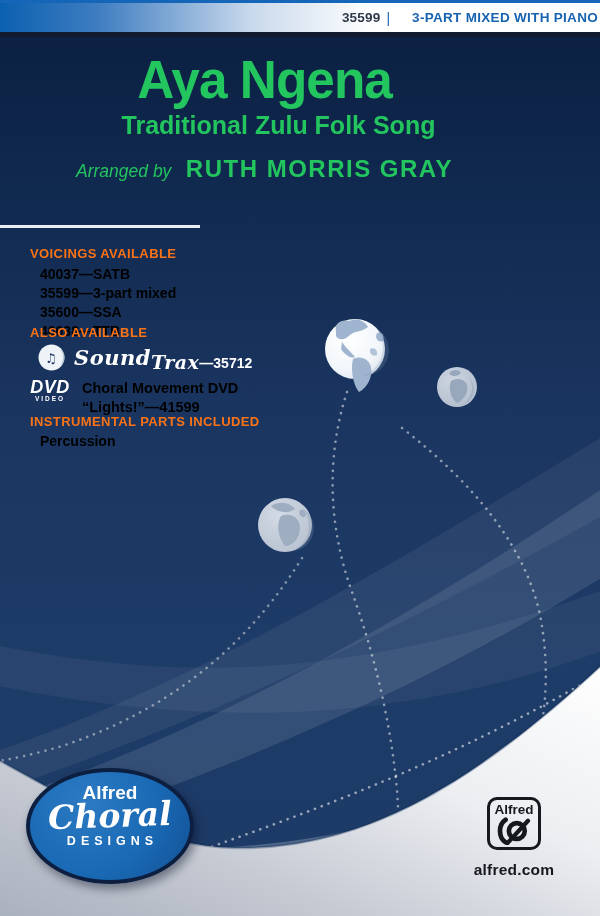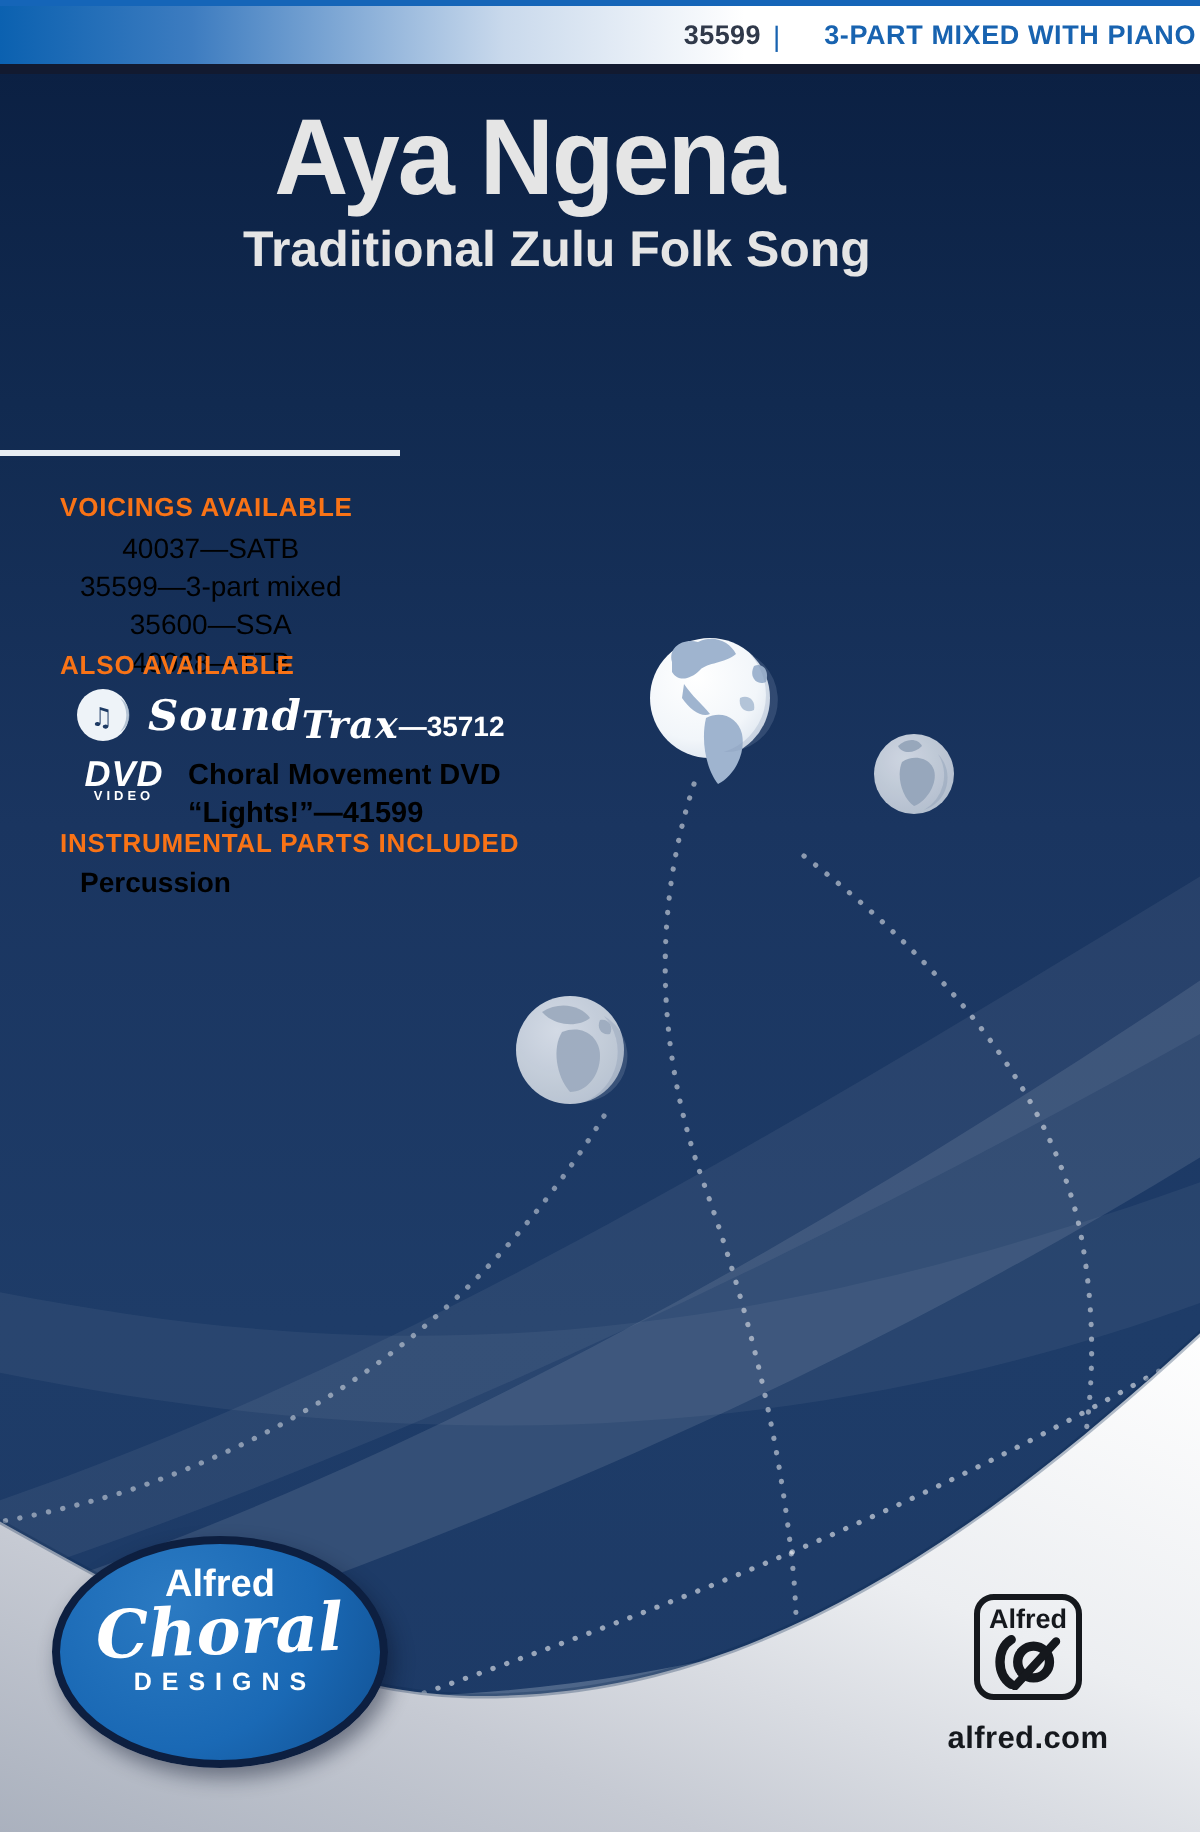--- a/index.html
+++ b/index.html
@@ -11,42 +11,42 @@
   .topline{position:absolute;left:0;top:0;width:600px;height:3px;background:#1565b8;z-index:3;}
   .topbar{position:absolute;left:0;top:3px;width:600px;height:29px;z-index:3;
           background:linear-gradient(90deg,#0b61b0 0%,#3d7cc0 16%,#c9d9ec 42%,#ffffff 62%);
           display:flex;align-items:center;justify-content:flex-end;padding-right:2px;box-sizing:border-box;}
   .topbar .cat{font-size:13.5px;font-weight:700;color:#30394a;letter-spacing:.2px;}
   .topbar .sep{color:#1863b0;font-weight:400;font-size:14px;margin:0 6px;}
   .topbar .edition{font-size:13.5px;font-weight:800;color:#1863b0;letter-spacing:.3px;margin-left:16px;}
   .divider{position:absolute;left:0;top:32px;width:600px;height:5px;background:#121a30;z-index:3;}
 
   
-  .title-block{position:absolute;left:0;top:37px;width:529px;text-align:center;z-index:2;color:#e5e5e5;}
+  .title-block{position:absolute;left:0;top:37px;width:529px;text-align:center;z-index:2;color:#22c55e;}
   .title{font-size:54px;line-height:1.05;font-weight:800;letter-spacing:-1px;
          transform:scaleX(.95);transform-origin:center;margin-top:14px;}
   .subtitle{font-size:25px;font-weight:700;margin-top:3px;letter-spacing:0;margin-left:28px;}
   .arranger-line{margin-top:15px;}
   .arranged-by{font-style:italic;font-size:17.5px;font-weight:400;margin-right:10px;}
   .arranger{font-size:24px;font-weight:800;letter-spacing:1.5px;}
 
   
   .rule{position:absolute;left:0;top:225px;width:200px;height:3px;background:#e7edf2;z-index:2;}
   .sec-heading{font-size:13px;font-weight:800;color:#f97316;letter-spacing:.4px;}
   .h-voicings{position:absolute;left:30px;top:246px;}
   .voicing-list{position:absolute;left:40px;top:265px;}
-  .voicing-list div{font-size:14px;font-weight:400;line-height:19px;text-align:center;}
+  .voicing-list div{font-size:14px;font-weight:700;line-height:19px;}
   .h-also{position:absolute;left:30px;top:325px;}
   .strx-row{position:absolute;left:38px;top:344px;display:flex;align-items:center;}
   .cd-icon{width:27px;height:27px;margin-right:9px;}
   .strx-script{font-family:"DejaVu Serif",serif;font-style:italic;font-weight:700;
                color:#fff;font-size:21px;letter-spacing:.5px;}
   .strx-script .t2{display:inline-block;transform:translateY(4px);font-size:19px;}
   .strx-num{font-size:14px;font-weight:700;color:#fff;transform:translateY(5px);display:inline-block;}
-  .dvd-row{position:absolute;left:38px;top:379px;display:flex;align-items:flex-start;}
+  .dvd-row{position:absolute;left:26px;top:379px;display:flex;align-items:flex-start;}
   .dvd-logo{width:48px;margin-right:8px;text-align:center;color:#fff;}
   .dvd-main{font-size:18px;font-weight:900;font-style:italic;letter-spacing:.5px;line-height:16px;}
   .dvd-sub{font-size:6.5px;font-weight:700;letter-spacing:2px;line-height:7px;}
   .dvd-text div{font-size:14.5px;font-weight:700;line-height:19px;}
   .h-instr{position:absolute;left:30px;top:414px;}
   .instr-list{position:absolute;left:40px;top:432px;}
   .instr-list div{font-size:14px;font-weight:700;line-height:19px;}
 
   
   .oval{position:absolute;left:26px;top:768px;width:160px;height:108px;z-index:4;
@@ -147,20 +147,24 @@
   <div class="topbar">
     <span class="cat">35599</span>
     <span class="sep">|</span>
     <span class="edition">3-PART MIXED WITH PIANO</span>
   </div>
   <div class="divider"></div>
 
   <div class="title-block">
     <div class="title">Aya Ngena</div>
     <div class="subtitle">Traditional Zulu Folk Song</div>
+    <div class="arranger-line">
+      <span class="arranged-by">Arranged by</span>
+      <span class="arranger">RUTH MORRIS GRAY</span>
+    </div>
   </div>
 
   <div class="rule"></div>
 
   <div class="sec-heading h-voicings">VOICINGS AVAILABLE</div>
   <div class="voicing-list">
     <div>40037—SATB</div>
     <div>35599—3-part mixed</div>
     <div>35600—SSA</div>
     <div>40038—TTB</div>

